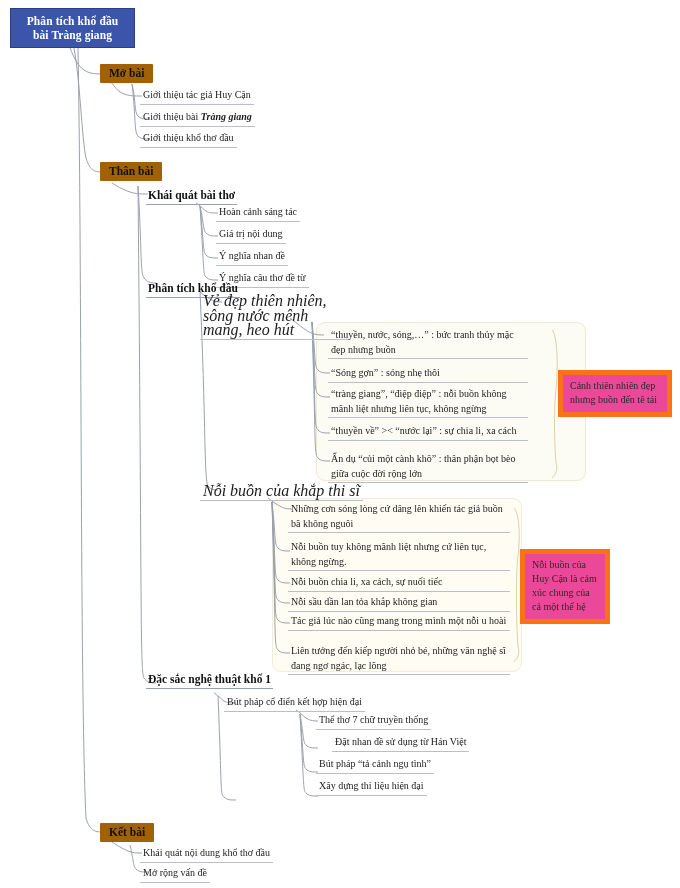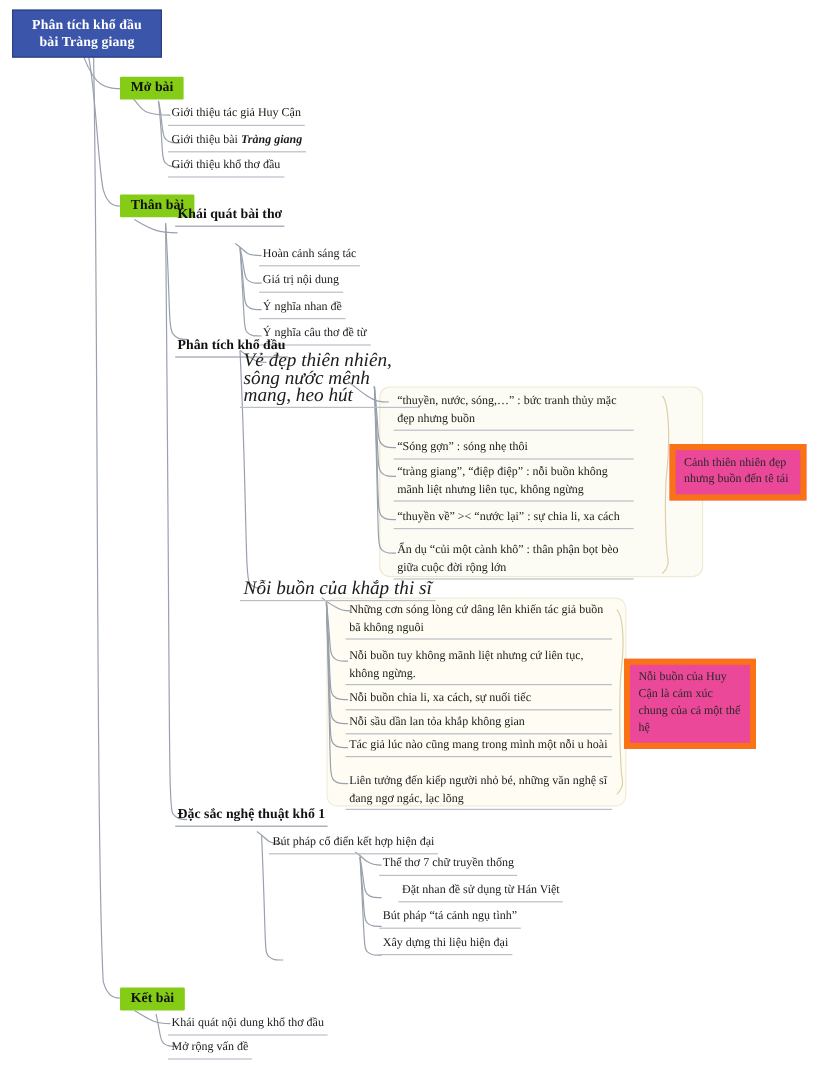--- a/index.html
+++ b/index.html
@@ -43,21 +43,21 @@
     font-weight: bold;
     font-size: 11.5px;
     line-height: 13.5px;
     text-align: center;
     padding-top: 6px;
     letter-spacing: .1px;
   }
 
   
   .lvl1 {
-    background: #84cc16;
+    background: #a16207;
     color: #111111;
     font-weight: bold;
     font-size: 11.5px;
     line-height: 16px;
     height: 19px;
     padding: 1px 9px 0 9px;
     border-radius: 1px;
   }
 
   
@@ -191,21 +191,21 @@
   <div class="node leaf" style="left:140px; top:88px;">Giới thiệu tác giả Huy Cận</div>
 
   <div class="node leaf" style="left:140px; top:110px;">
     <span>Giới thiệu bài </span><span class="bi">Tràng giang</span>
   </div>
 
   <div class="node leaf" style="left:140px; top:131px;">Giới thiệu khổ thơ đầu</div>
 
   <div class="node lvl1" style="left:100px; top:162px;">Thân bài</div>
 
-  <div class="node lvl2" style="left:146px; top:172px;">Khái quát bài thơ</div>
+  <div class="node lvl2" style="left:146px; top:188px;">Khái quát bài thơ</div>
 
   <div class="node leaf" style="left:216px; top:205px;">Hoàn cảnh sáng tác</div>
   <div class="node leaf" style="left:216px; top:227px;">Giá trị nội dung</div>
   <div class="node leaf" style="left:216px; top:249px;">Ý nghĩa nhan đề</div>
   <div class="node leaf" style="left:216px; top:271px;text-align:center;">Ý nghĩa câu thơ đề từ</div>
 
   <div class="node lvl2" style="left:146px; top:281px;">Phân tích khổ đầu</div>
 
   <div class="node leaf wrap italic" style="left:200px; top:294px; width:150px; white-space:normal;">Vẻ đẹp thiên nhiên, sông nước mênh mang, heo hút</div>
 
@@ -219,21 +219,21 @@
 
   <div class="node leaf italic" style="left:200px; top:484px;">Nỗi buồn của khắp thi sĩ</div>
 
   <div class="node leaf wrap" style="left:288px; top:502px; width:222px;">Những cơn sóng lòng cứ dâng lên khiến tác giả buồn bã không nguôi</div>
   <div class="node leaf wrap" style="left:288px; top:540px; width:222px;">Nỗi buồn tuy không mãnh liệt nhưng cứ liên tục, không ngừng.</div>
   <div class="node leaf wrap" style="left:288px; top:575px; width:222px;">Nỗi buồn chia li, xa cách, sự nuối tiếc</div>
   <div class="node leaf wrap" style="left:288px; top:595px; width:222px;">Nỗi sầu dần lan tỏa khắp không gian</div>
   <div class="node leaf wrap" style="left:288px; top:614px; width:222px;">Tác giả lúc nào cũng mang trong mình một nỗi u hoài</div>
   <div class="node leaf wrap" style="left:288px; top:644px; width:222px;">Liên tưởng đến kiếp người nhỏ bé, những văn nghệ sĩ đang ngơ ngác, lạc lõng</div>
 
-  <div class="callout" style="left:520px; top:549px; width:110px;">Nỗi buồn của Huy Cận là cảm xúc chung của cả một thế hệ</div>
+  <div class="callout" style="left:520px; top:549px; width:90px;">Nỗi buồn của Huy Cận là cảm xúc chung của cả một thế hệ</div>
 
   <div class="node lvl2" style="left:146px; top:672px;">Đặc sắc nghệ thuật khổ 1</div>
 
   <div class="node leaf" style="left:224px; top:695px;">Bút pháp cổ điển kết hợp hiện đại</div>
 
   <div class="node leaf" style="left:316px; top:713px;">Thể thơ 7 chữ truyền thống</div>
   <div class="node leaf" style="left:332px; top:735px;">Đặt nhan đề sử dụng từ Hán Việt</div>
   <div class="node leaf" style="left:316px; top:757px;">Bút pháp “tả cảnh ngụ tình”</div>
   <div class="node leaf" style="left:316px; top:779px;">Xây dựng thi liệu hiện đại</div>
 

